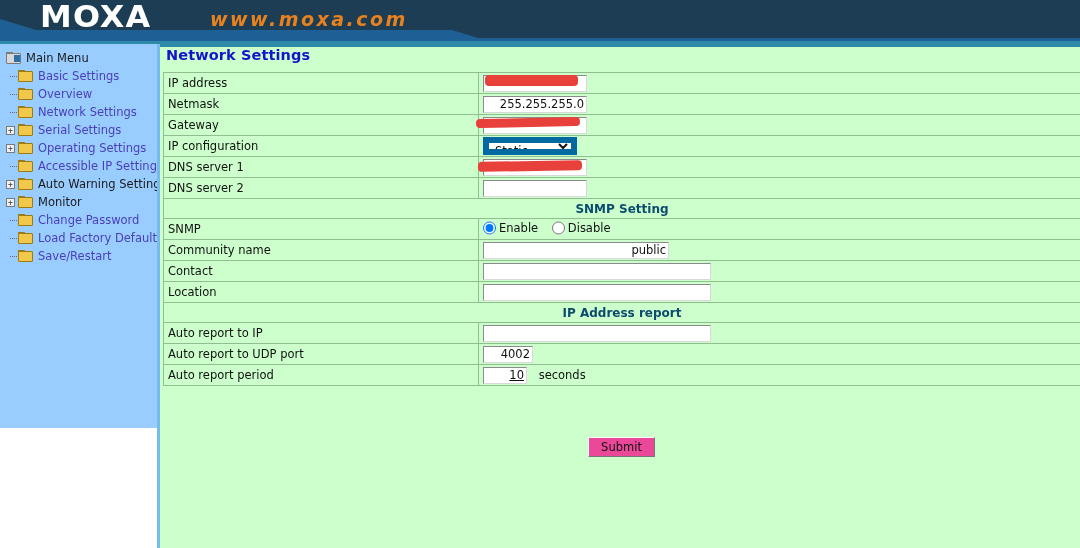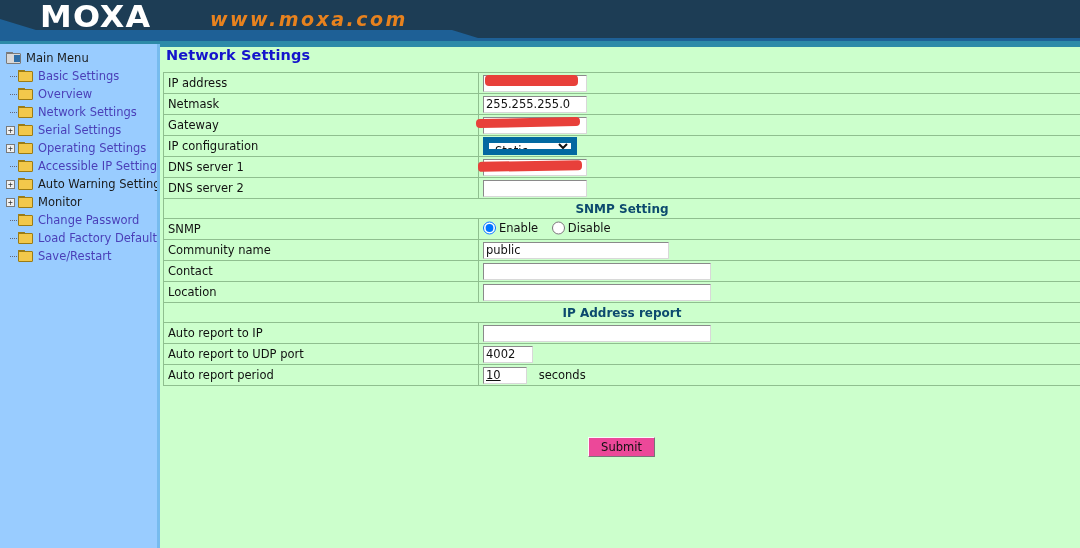--- a/index.html
+++ b/index.html
@@ -72,21 +72,21 @@
     font-style: italic;
     letter-spacing: 2.5px;
     line-height: 20px;
   }
 
   
   .sidebar {
     position: absolute;
     left: 0; top: 44px;
     width: 157px;
-    height: 504px;
+    height: 384px;
     background: #99ccff;
     padding-top: 5px;
     overflow: hidden;
   }
   .tree-item {
     position: relative;
     display: flex;
     align-items: center;
     height: 18px;
     padding-left: 6px;
@@ -214,20 +214,21 @@
     font-family: "DejaVu Sans", "Liberation Sans", sans-serif;
     font-size: 11.5px;
     height: 17px;
     padding: 0 2px;
     border: 1px solid #8a8a8a;
     border-right-color: #d8d8d8;
     border-bottom-color: #d8d8d8;
     background: #ffffff;
     color: #111;
     vertical-align: middle;
+    text-align: right;
   }
   .w-ip    { width: 104px; }
   .w-comm  { width: 186px; }
   .w-wide  { width: 228px; }
   .w-port  { width: 50px; }
   .w-small { width: 44px; text-decoration: underline; }
 
   select.sel {
     font-family: "DejaVu Sans", "Liberation Sans", sans-serif;
     font-size: 11.5px;

